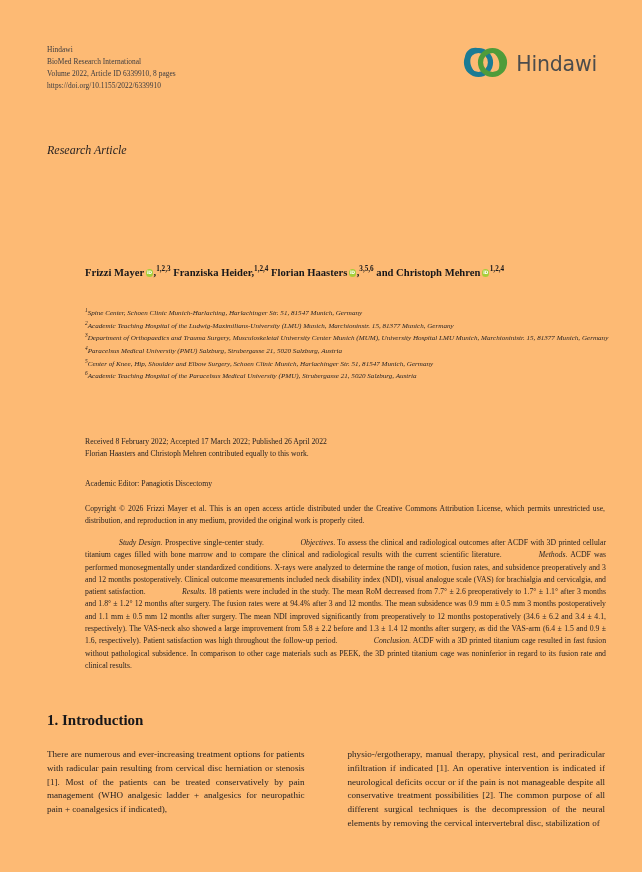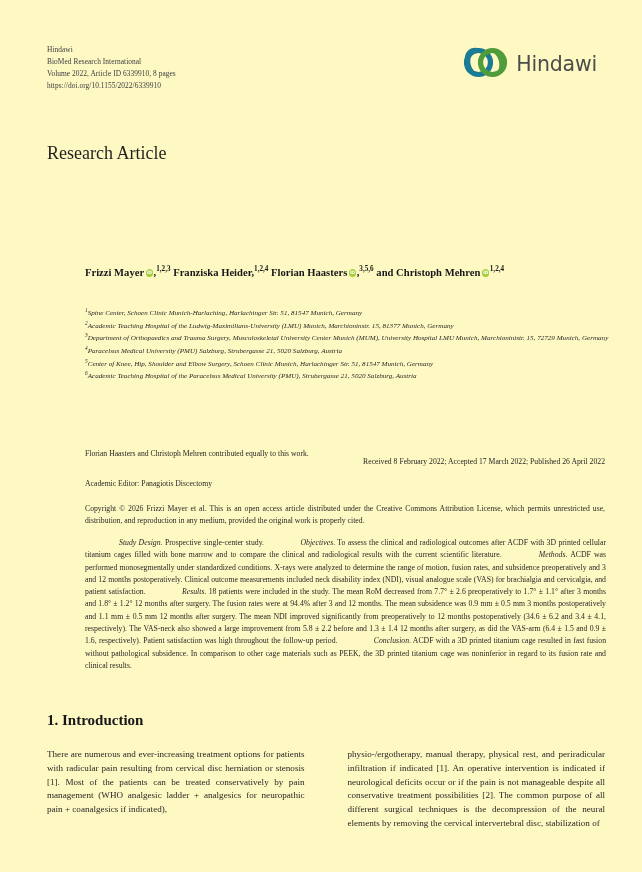--- a/index.html
+++ b/index.html
@@ -13,21 +13,21 @@
     font-family: "Liberation Serif", "DejaVu Serif", serif;
     color: #231f20;
     position: relative;
     overflow: hidden;
   }
   .page {
     position: absolute;
     left: 0; top: 0;
     width: 642px;
     height: 872px;
-    background: #fef9c3;
+    background: #fdba74;
   }
 
   
   .masthead {
     position: absolute;
     left: 47px;
     top: 44px;
     width: 550px;
     display: flex;
     justify-content: space-between;
@@ -54,21 +54,22 @@
     color: #4c4c4c;
     letter-spacing: -0.2px;
     font-weight: 400;
   }
 
   
   .article-type {
     position: absolute;
     left: 47px;
     top: 143px;
-    font-size: 18px;
+    font-style: italic;
+    font-size: 12px;
     color: #231f20;
     text-align: right;
   }
   .title {
     position: absolute;
     left: 47px;
     top: 166px;
     width: 558px;
     font-size: 16.6px;
     font-weight: bold;
@@ -133,21 +134,21 @@
   .note {
     position: absolute;
     left: 85px;
     width: 520px;
     font-size: 7.7px;
     line-height: 1.62;
     color: #231f20;
   }
   .note-correspondence { top: 402px; }
   .note-contrib { top: 448px; }
-  .note-dates { top: 456px; text-align: right; }
+  .note-dates { top: 436px; }
   .note-editor { top: 478px; }
   .note-copyright { top: 503px; text-align: justify; }
 
   
   .abstract {
     position: absolute;
     left: 85px;
     top: 537px;
     width: 521px;
     font-size: 7.75px;
@@ -211,21 +212,21 @@
     </div>
   </div>
 
   <div class="article-type">Research Article</div>
 
   <div class="authors"><span><span>Frizzi Mayer</span><span class="orcid"></span>,<sup>1,2,3</sup></span> <span><span>Franziska Heider</span>,<sup>1,2,4</sup></span> <span><span>Florian Haasters</span><span class="orcid"></span>,<sup>3,5,6</sup></span> <span><span>and Christoph Mehren</span><span class="orcid"></span><sup>1,2,4</sup></span></div>
 
   <div class="affiliations">
       <div class="aff"><sup>1</sup><span>Spine Center, Schoen Clinic Munich-Harlaching, Harlachinger Str. 51, 81547 Munich, Germany</span></div>
       <div class="aff"><sup>2</sup><span>Academic Teaching Hospital of the Ludwig-Maximilians-University (LMU) Munich, Marchioninstr. 15, 81377 Munich, Germany</span></div>
-      <div class="aff"><sup>3</sup><span>Department of Orthopaedics and Trauma Surgery, Musculoskeletal University Center Munich (MUM), University Hospital LMU Munich, Marchioninistr. 15, 72729 Munich, Germany</span></div>
+      <div class="aff"><sup>3</sup><span>Department of Orthopaedics and Trauma Surgery, Musculoskeletal University Center Munich (MUM), University Hospital LMU Munich, Marchioninistr. 15, 81377 Munich, Germany</span></div>
       <div class="aff"><sup>4</sup><span>Paracelsus Medical University (PMU) Salzburg, Strubergasse 21, 5020 Salzburg, Austria</span></div>
       <div class="aff"><sup>5</sup><span>Center of Knee, Hip, Shoulder and Elbow Surgery, Schoen Clinic Munich, Harlachinger Str. 51, 81547 Munich, Germany</span></div>
       <div class="aff"><sup>6</sup><span>Academic Teaching Hospital of the Paracelsus Medical University (PMU), Strubergasse 21, 5020 Salzburg, Austria</span></div>
     </div>
 
   <div class="note note-contrib">Florian Haasters and Christoph Mehren contributed equally to this work.</div>
   <div class="note note-dates">Received 8 February 2022; Accepted 17 March 2022; Published 26 April 2022</div>
   <div class="note note-editor">Academic Editor: Panagiotis Discectomy</div>
   <div class="note note-copyright">Copyright © 2026 Frizzi Mayer et al. This is an open access article distributed under the Creative Commons Attribution License, which permits unrestricted use, distribution, and reproduction in any medium, provided the original work is properly cited.</div>
 

